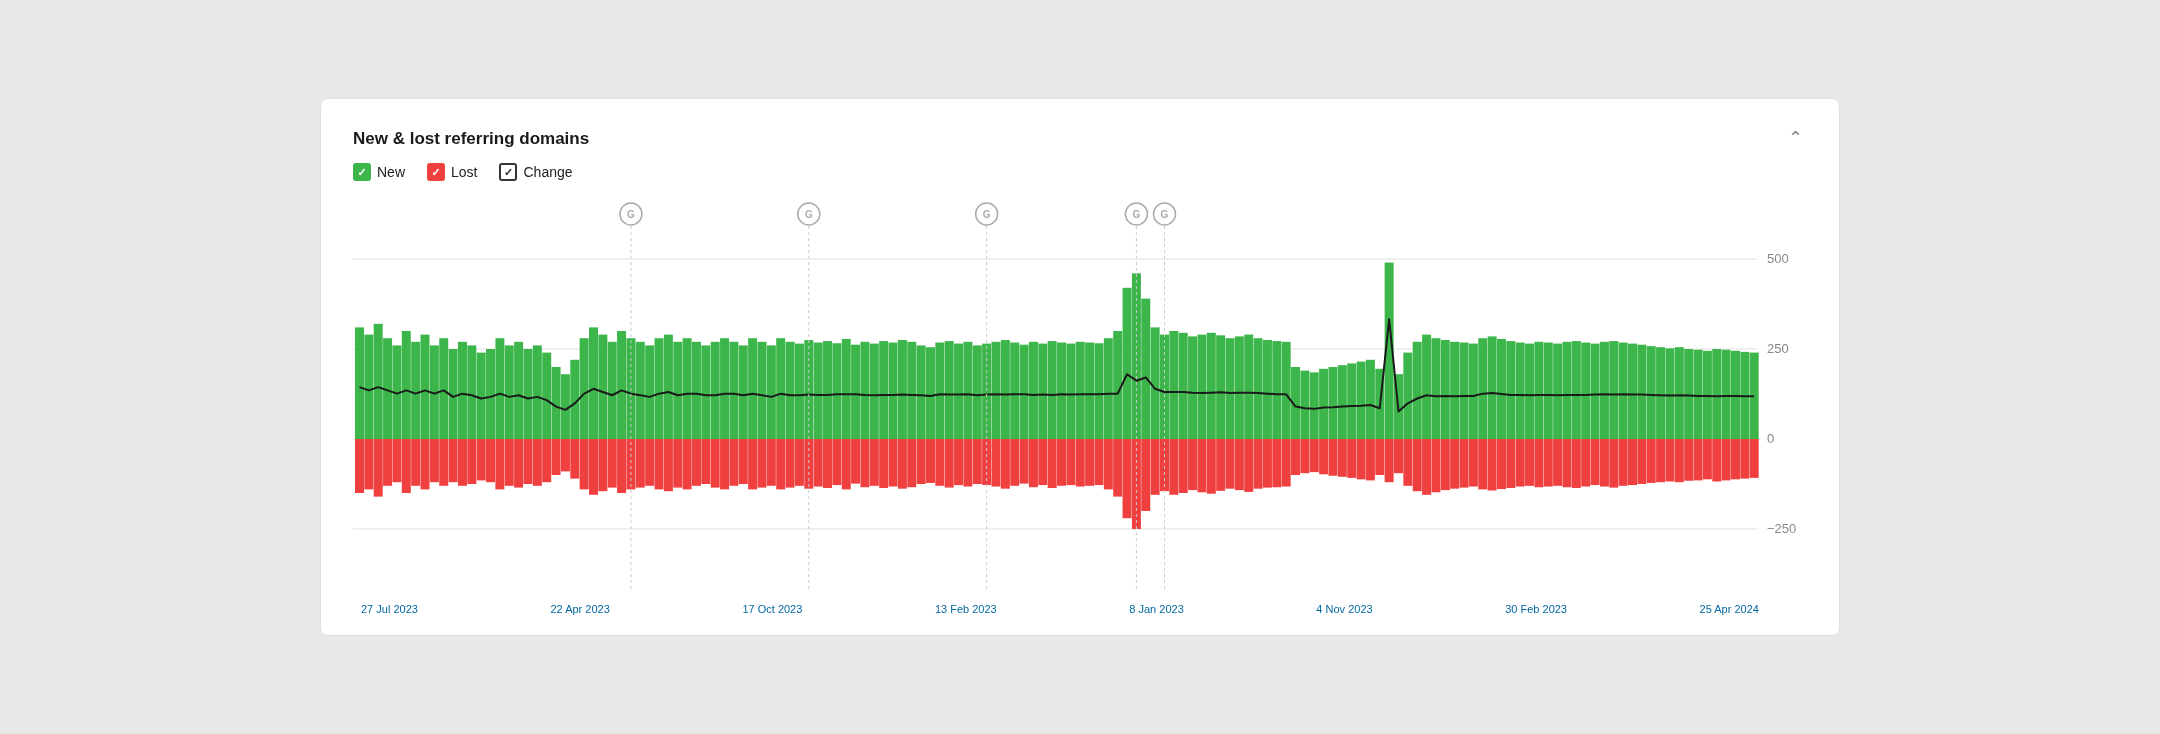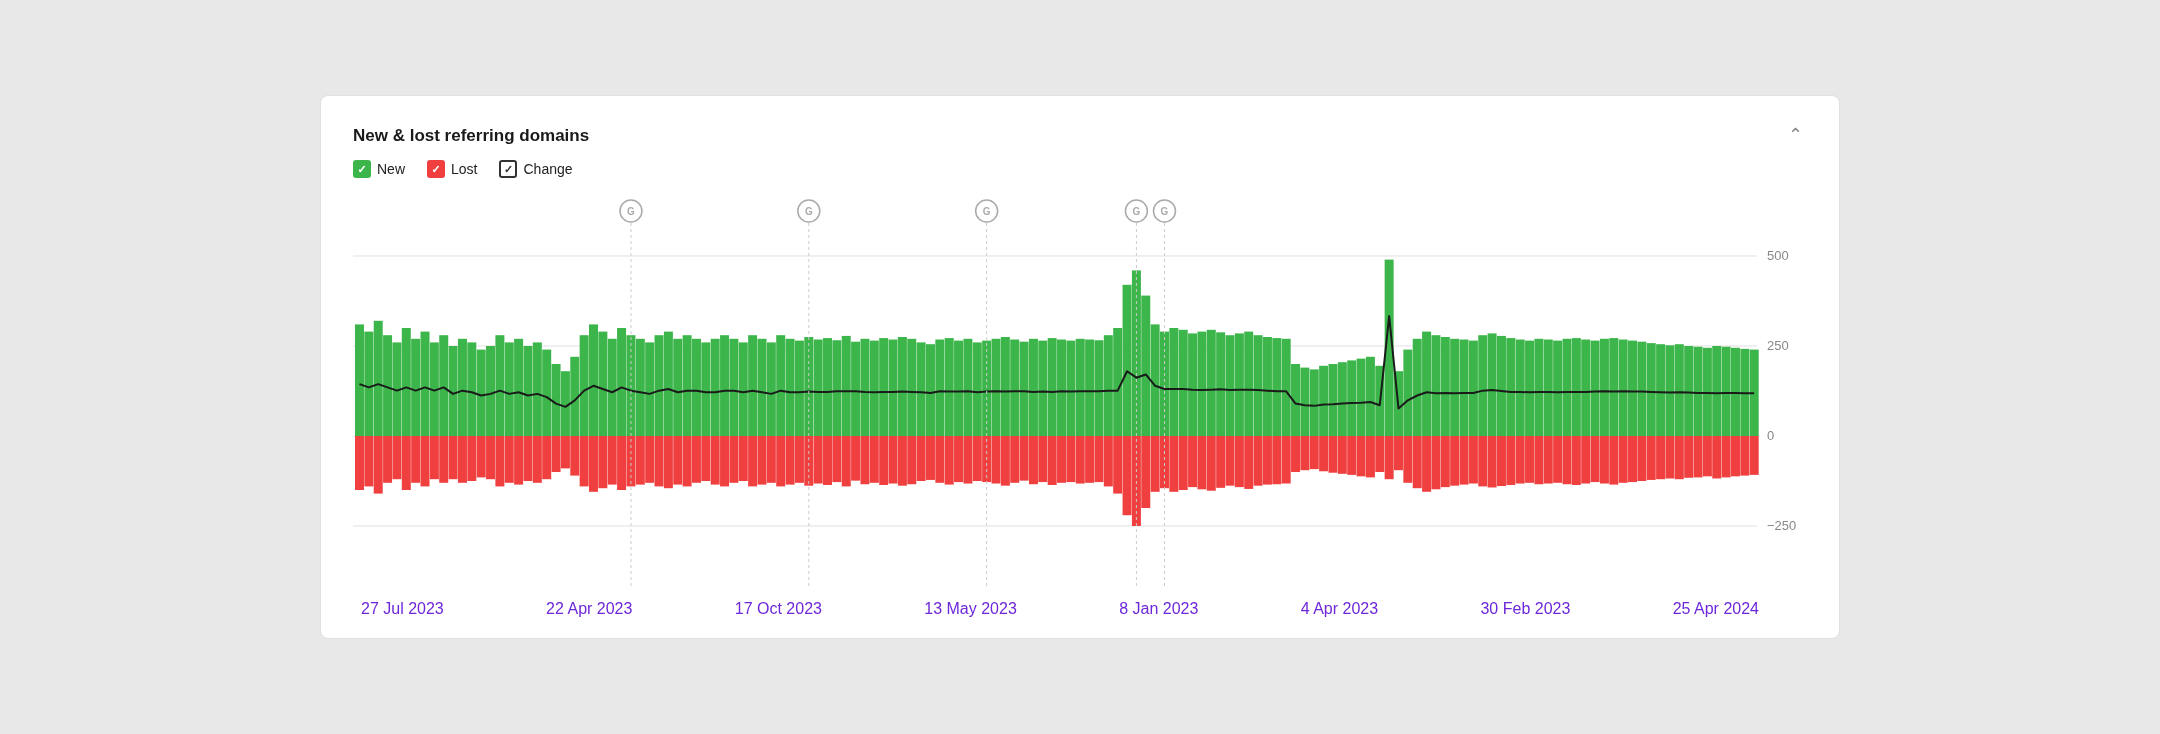--- a/index.html
+++ b/index.html
@@ -76,22 +76,22 @@
       margin-bottom: 8px;
     }
     .chart-canvas {
       width: 100%;
       height: 100%;
     }
     .x-axis {
       display: flex;
       justify-content: space-between;
       padding: 6px 48px 0 8px;
-      font-size: 16px;
-      color: #6d28d9;
+      font-size: 11px;
+      color: #0369a1;
       position: relative;
     }
     .x-label {
       text-align: center;
       position: relative;
     }
   </style>
 </head>
 <body>
 
@@ -452,27 +452,27 @@
     <span class="x-label">
       <span>27 Jul 2023</span>
     </span>
     <span class="x-label">
       <span>22 Apr 2023</span>
     </span>
     <span class="x-label">
       <span>17 Oct 2023</span>
     </span>
     <span class="x-label">
-      <span>13 May 2023</span>
+      <span>13 Feb 2023</span>
     </span>
     <span class="x-label">
       <span>8 Jan 2023</span>
     </span>
     <span class="x-label">
-      <span>4 Apr 2023</span>
+      <span>4 Nov 2023</span>
     </span>
     <span class="x-label">
       <span>30 Feb 2023</span>
     </span>
     <span class="x-label">
       <span>25 Apr 2024</span>
     </span>
   </div>
 </div>
 

